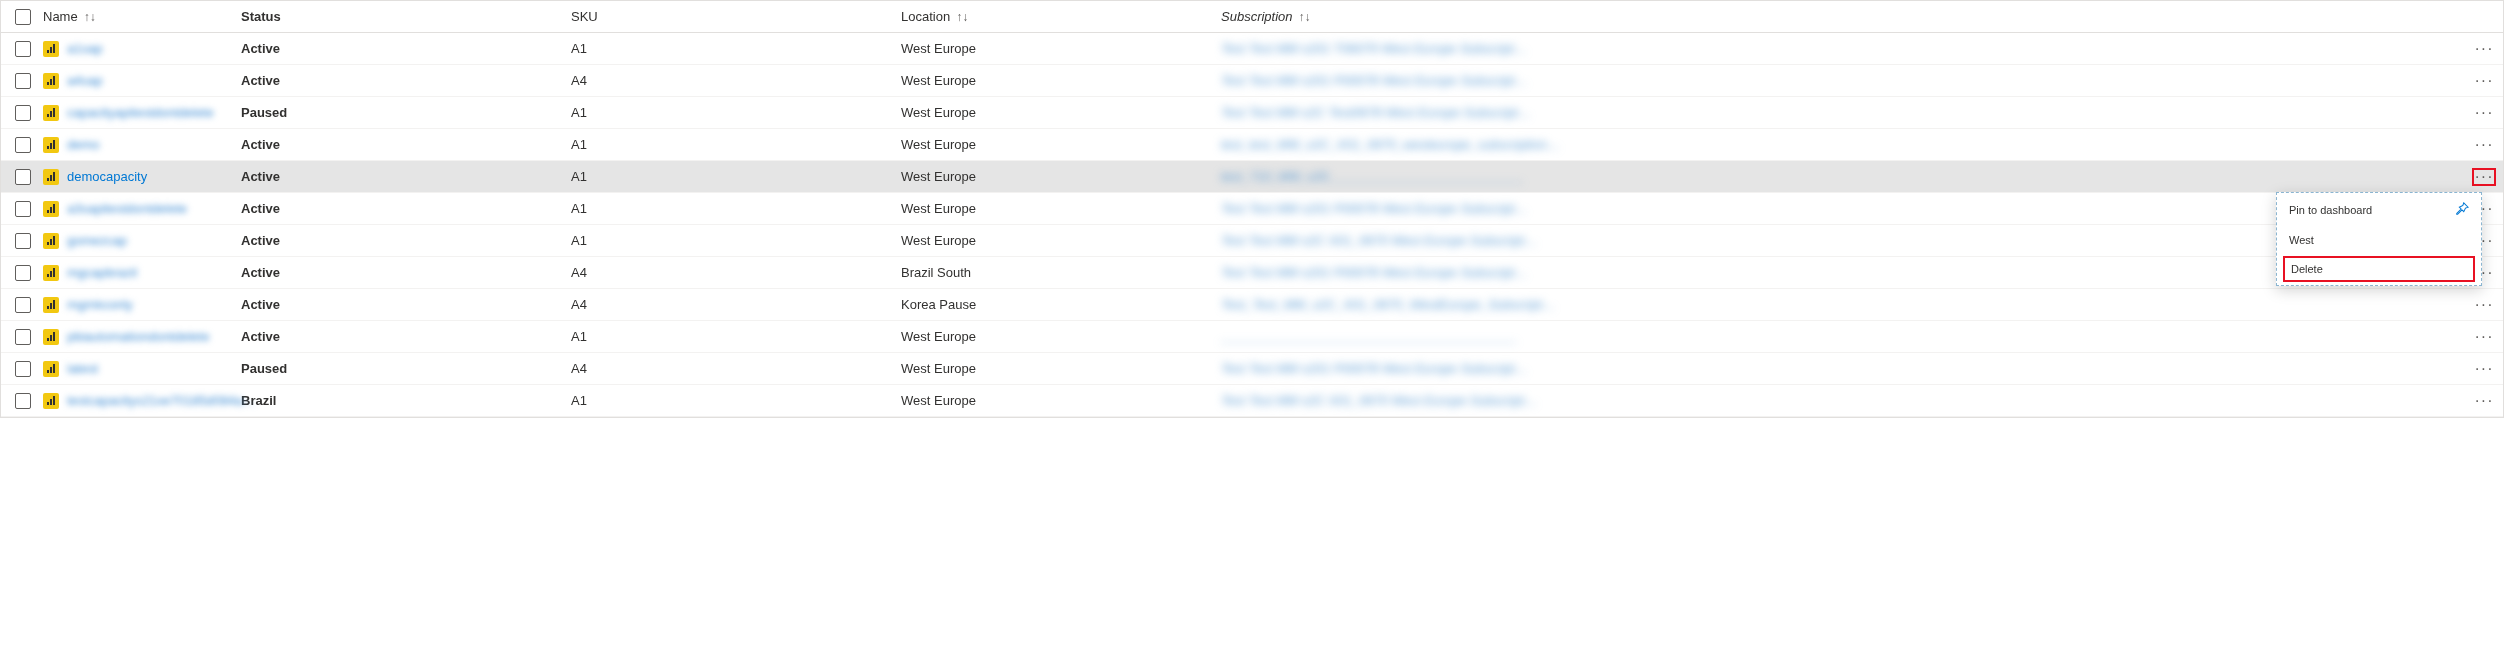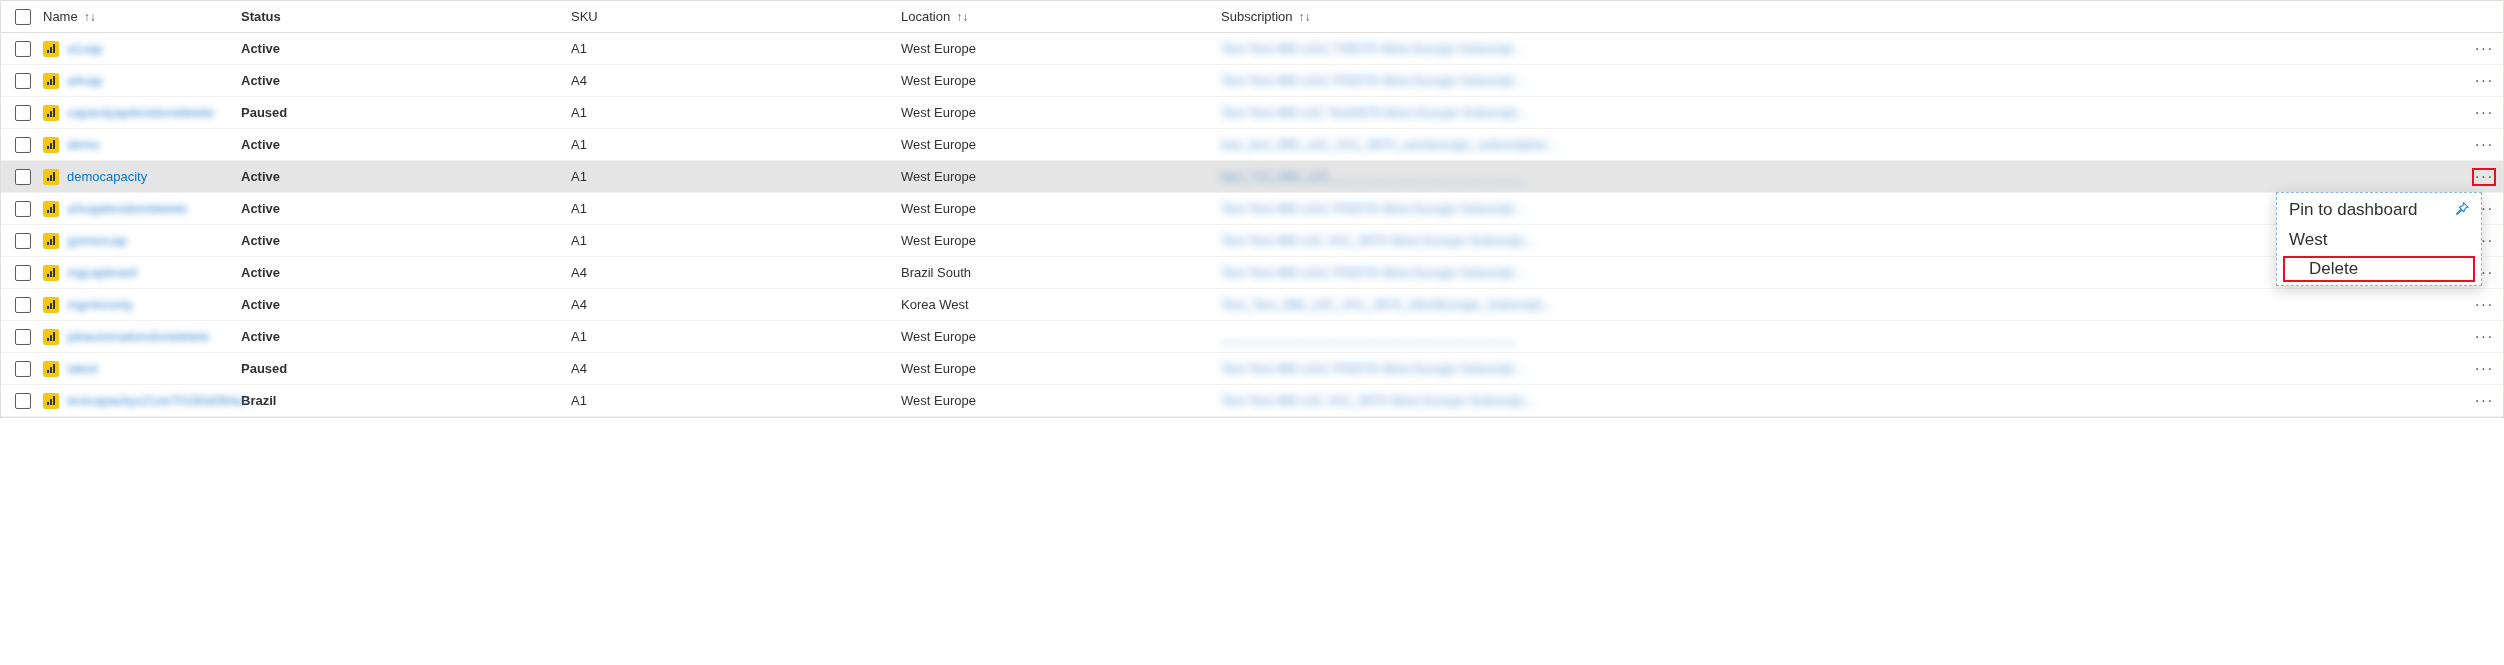--- a/index.html
+++ b/index.html
@@ -47,21 +47,21 @@
   .col-name {
     width: 200px;
     display: flex;
     align-items: center;
     gap: 8px;
     padding-left: 2px;
   }
   .col-status { width: 330px; font-weight: bold; }
   .col-sku { width: 330px; }
   .col-location { width: 320px; }
-  .col-subscription { flex: 1; position: relative; }
+  .col-subscription { flex: 1; position: relative; font-style: italic; }
   .col-actions {
     width: 30px;
     display: flex;
     align-items: center;
     justify-content: center;
   }
   .sort-arrows {
     font-size: 12px;
     color: #605e5c;
     margin-left: 6px;
@@ -130,26 +130,26 @@
     z-index: 100;
     padding: 2px 0;
   }
   .context-item {
     display: flex;
     align-items: center;
     justify-content: space-between;
     height: 30px;
     padding: 0 12px;
     cursor: pointer;
-    font-size: 17px;
+    font-size: 11px;
   }
   .delete-item {
     border: 2px solid #e81123;
     margin: 1px 6px;
-    padding: 0 24px;
+    padding: 0 6px;
     height: 26px;
   }
   .pin-icon {
     color: #0078d4;
     font-size: 14px;
   }
   .header-label {
     cursor: pointer;
     display: inline-flex;
     align-items: center;
@@ -395,21 +395,21 @@
                 <span class="bar" style="height:3px"></span>
                 <span class="bar" style="height:6px"></span>
                 <span class="bar" style="height:9px"></span>
               </span>
             </span>
           </span>
           <span class="name-link name-blurred">mgmkconly</span>
         </div>
         <div class="col-status">Active</div>
         <div class="col-sku">A4</div>
-        <div class="col-location">Korea West</div>
+        <div class="col-location">Korea Pause</div>
         <div class="col-subscription"><span class="sub-blurred">Test_Test_MM_x2C_X01_0670_WestEurope_Subscript…</span></div>
         <div class="col-actions">
           <span class="ellipsis-btn">···</span>
         </div>
       </div>
       <div class="row">
         <div class="col-check">
           <div class="checkbox"></div>
         </div>
         <div class="col-name">

